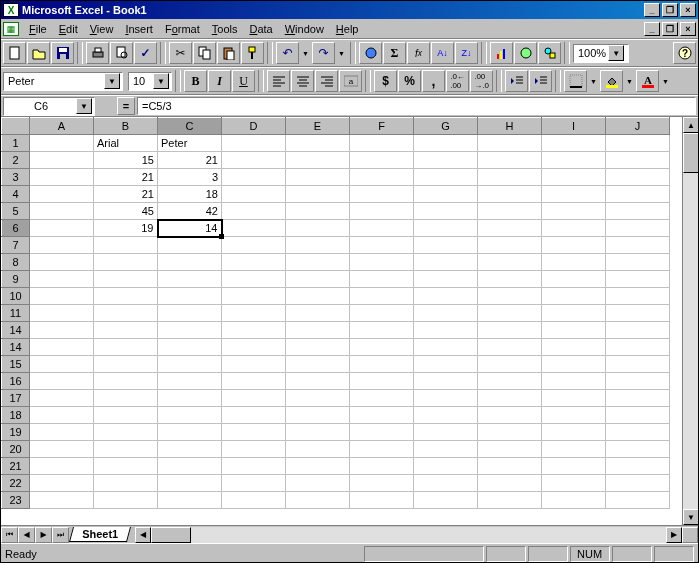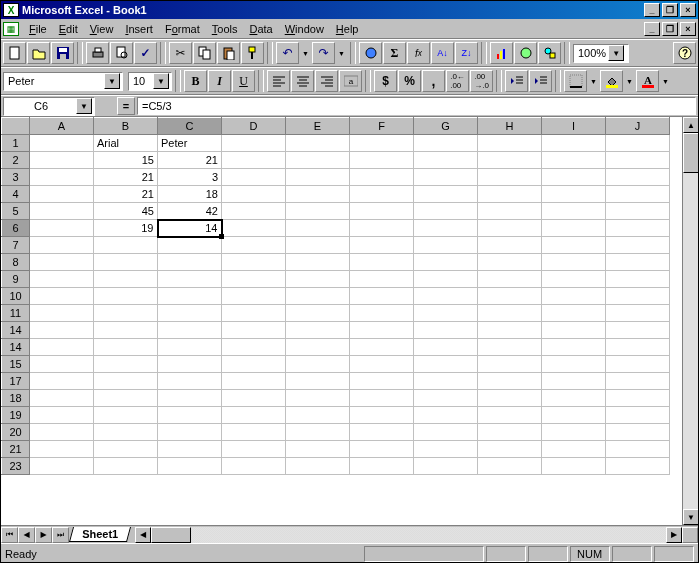--- a/index.html
+++ b/index.html
@@ -483,20 +483,33 @@
             <td style=""></td>
             <td style=""></td>
             <td style=""></td>
             <td style=""></td>
             <td style=""></td>
             <td style=""></td>
             <td style=""></td>
             <td style=""></td>
           </tr>
           <tr>
+            <th class="rowh">16</th>
+            <td style=""></td>
+            <td style=""></td>
+            <td style=""></td>
+            <td style=""></td>
+            <td style=""></td>
+            <td style=""></td>
+            <td style=""></td>
+            <td style=""></td>
+            <td style=""></td>
+            <td style=""></td>
+          </tr>
+          <tr>
             <th class="rowh">17</th>
             <td style=""></td>
             <td style=""></td>
             <td style=""></td>
             <td style=""></td>
             <td style=""></td>
             <td style=""></td>
             <td style=""></td>
             <td style=""></td>
             <td style=""></td>
@@ -536,20 +549,33 @@
             <td style=""></td>
             <td style=""></td>
             <td style=""></td>
             <td style=""></td>
             <td style=""></td>
             <td style=""></td>
             <td style=""></td>
           </tr>
           <tr>
             <th class="rowh">21</th>
+            <td style=""></td>
+            <td style=""></td>
+            <td style=""></td>
+            <td style=""></td>
+            <td style=""></td>
+            <td style=""></td>
+            <td style=""></td>
+            <td style=""></td>
+            <td style=""></td>
+            <td style=""></td>
+          </tr>
+          <tr>
+            <th class="rowh">22</th>
             <td style=""></td>
             <td style=""></td>
             <td style=""></td>
             <td style=""></td>
             <td style=""></td>
             <td style=""></td>
             <td style=""></td>
             <td style=""></td>
             <td style=""></td>
             <td style=""></td>

